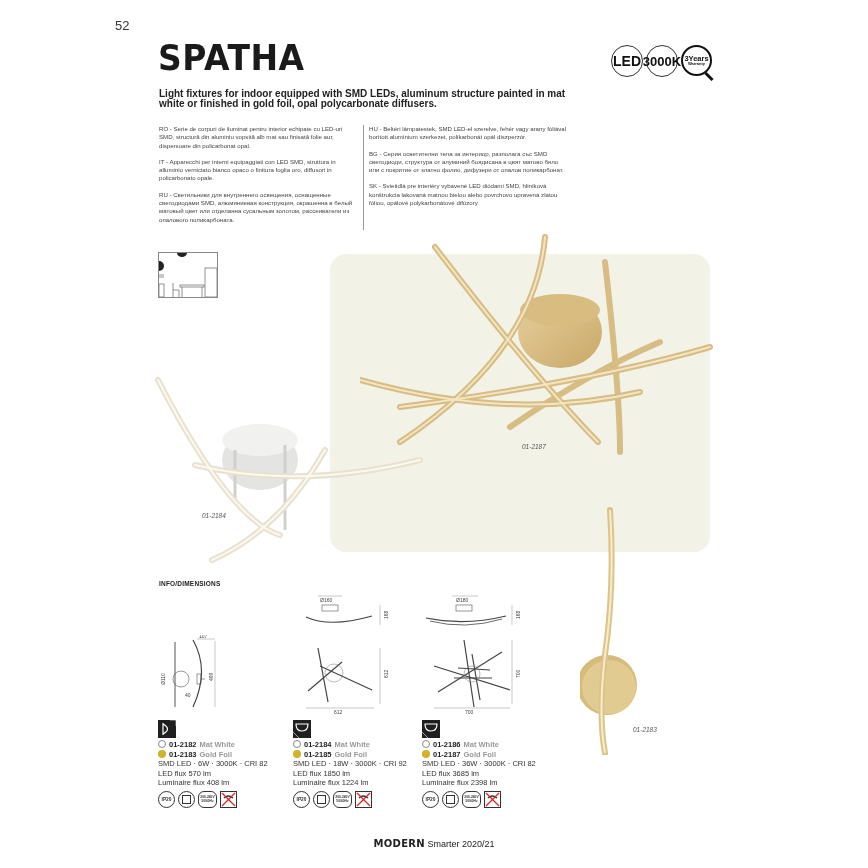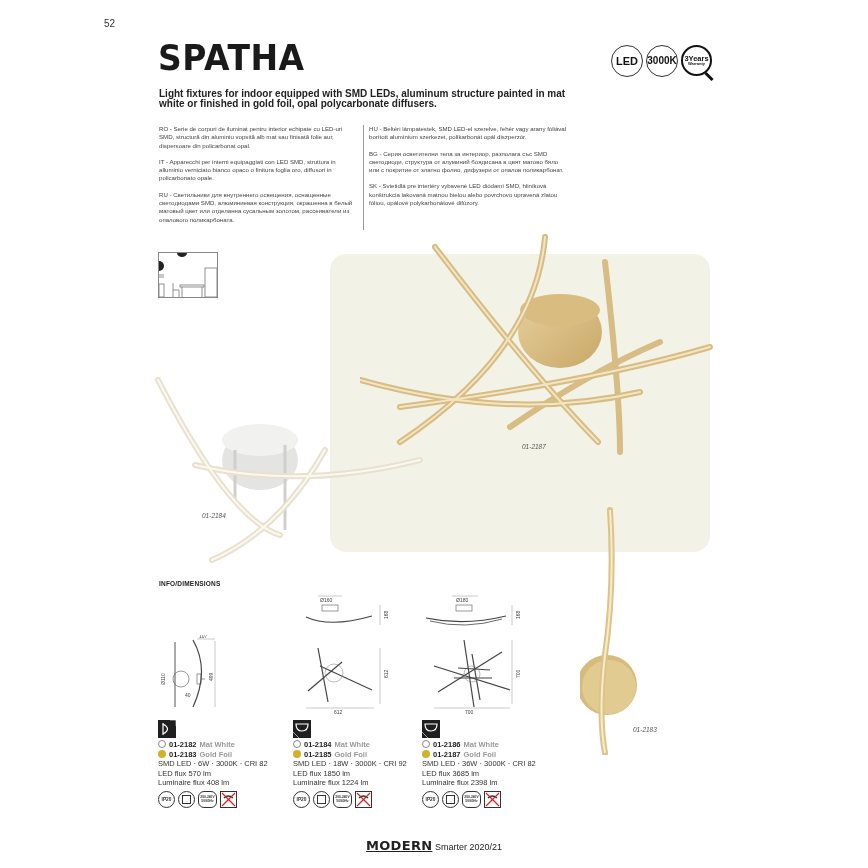--- a/index.html
+++ b/index.html
@@ -1,27 +1,27 @@
 <!DOCTYPE html>
 <html><head>
 <meta charset="utf-8">
 <style>
   html, body { margin:0; padding:0; background:#ffffff; }
   body { width:868px; height:868px; position:relative; overflow:hidden;
          font-family:"Liberation Sans", sans-serif; color:#222; }
   .abs { position:absolute; }
-  .page-num { left:104px; top:18px; font-size:10px; color:#333; }
+  .page-num { left:115px; top:18px; font-size:13px; color:#333; }
   .title { left:158px; top:38px; font-family:"DejaVu Sans", sans-serif; font-weight:bold;
            font-size:33px; letter-spacing:0.5px; color:#1a1a1a; transform:scaleY(1.05); }
   .badges { left:611px; top:45px; display:flex; gap:3px; }
   .badge { width:30px; height:30px; border-radius:50%; border:1.2px solid #333; background:#fff;
            display:flex; align-items:center; justify-content:center; font-weight:bold;
            font-family:"Liberation Sans", sans-serif; color:#111; text-align:center; line-height:1; }
-  .badge.led { font-size:11px; }
-  .badge.k { font-size:10px; }
+  .badge.led { font-size:14px; }
+  .badge.k { font-size:13px; }
   .badge.war { border:2.5px solid #111; width:27px; height:27px; flex-direction:column; position:relative; }
   .badge.war .y { font-size:7.5px; }
   .badge.war .w { font-size:4px; }
   .badge.war .tail { position:absolute; right:-4px; bottom:-4px; width:10px; height:3px; background:#111; transform:rotate(45deg); }
   .intro { left:159px; top:89px; width:420px; font-size:10px; font-weight:bold; line-height:9.5px; color:#222; }
   .langcol { font-size:6.1px; line-height:8.3px; color:#444; }
   .langcol p { margin:0 0 8px 0; }
   .col1 { left:159px; top:125px; width:200px; }
   .col2 { left:369px; top:125px; width:200px; }
   .divider { left:363px; top:125px; width:1px; height:105px; background:#999; }
@@ -37,21 +37,21 @@
   .code { font-weight:bold; color:#222; }
   .finish { font-weight:bold; color:#999; }
   .mount-ico { width:18px; height:18px; background:#1f1f1f; margin-bottom:2px; position:relative; }
   .icons { display:flex; gap:3px; margin-top:3px; align-items:center; }
   .ip { width:15px; height:15px; border-radius:50%; border:1px solid #333; font-size:4.8px; font-weight:bold; display:flex; align-items:center; justify-content:center; }
   .cls { width:15px; height:15px; border-radius:50%; border:1px solid #333; display:flex; align-items:center; justify-content:center; }
   .cls i { width:7px; height:7px; border:1px solid #333; display:block; }
   .volt { width:17px; height:15px; border-radius:6px; border:1px solid #333; font-size:3.3px; display:flex; flex-direction:column; align-items:center; justify-content:center; line-height:4px; font-weight:bold; }
   .nodim { width:15px; height:15px; border:1px solid #333; position:relative; }
   .footer { left:0; width:868px; top:838px; text-align:center; font-size:9px; color:#222; }
-  .footer b { font-family:"DejaVu Sans", sans-serif; font-weight:bold; font-size:13px; letter-spacing:0.3px;text-decoration:underline; }
+  .footer b { font-family:"DejaVu Sans", sans-serif; font-weight:bold; font-size:10px; letter-spacing:0.3px; }
   .dim { font-size:5px; fill:#444; font-family:"Liberation Sans", sans-serif; }
 </style>
 </head>
 <body>
 
 <div class="abs page-num">52</div>
 <div class="abs title">SPATHA</div>
 
 <div class="abs badges">
   <div class="badge led">

